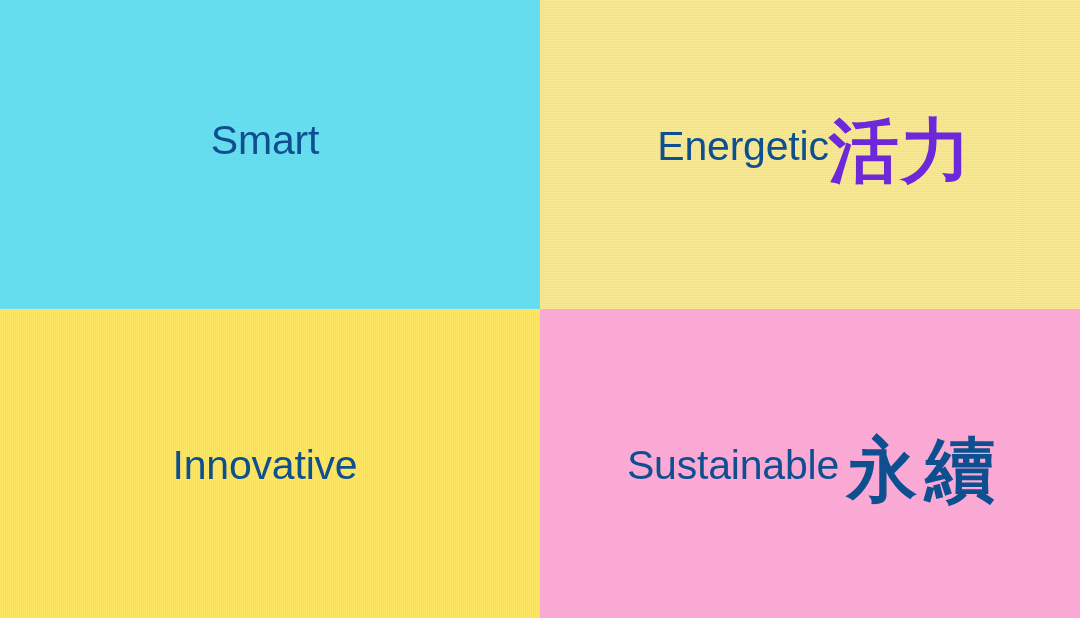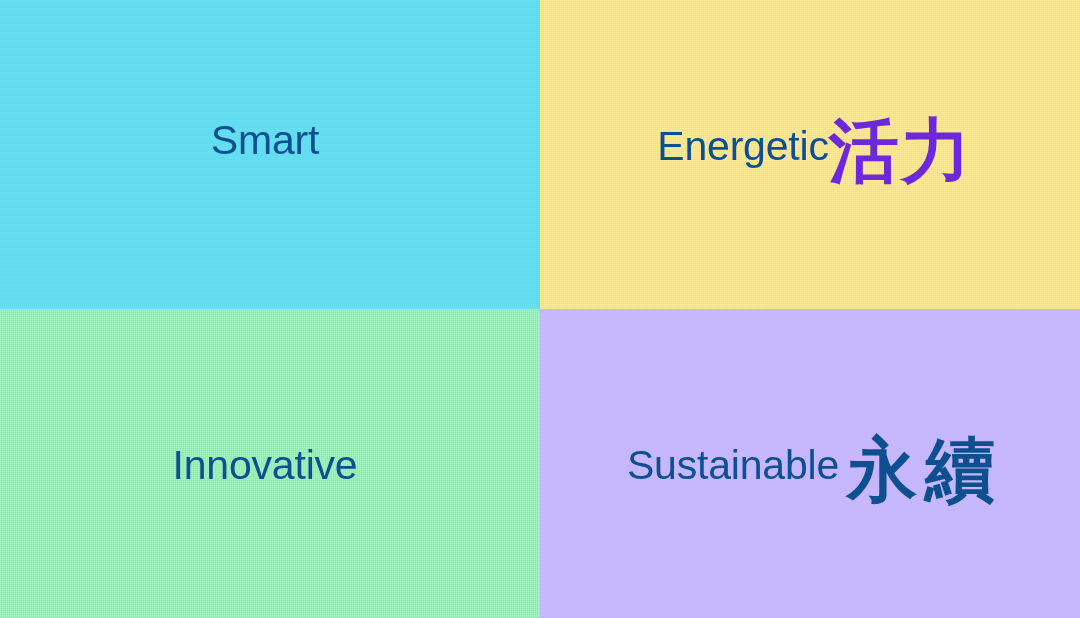--- a/index.html
+++ b/index.html
@@ -111,28 +111,28 @@
   </div>
 
   <div class="quadrant q-yellow" style="background-color: rgb(250, 225, 95);">
     <div class="texture"></div>
     <div class="label-block">
       <div class="label-en" style="color: rgb(14, 79, 143);">Energetic</div>
       <div class="label-zh" style="color: #6d28d9;">活力</div>
     </div>
   </div>
 
-  <div class="quadrant q-purple" style="background-color: #86efac;">
+  <div class="quadrant q-purple" style="background-color: #fde047;">
     <div class="texture"></div>
     <div class="label-block">
       <div class="label-en" style="color: rgb(14, 79, 143);">Innovative</div>
     </div>
   </div>
 
-  <div class="quadrant q-green" style="background-color: #c4b5fd; align-items: center;">
+  <div class="quadrant q-green" style="background-color: #f9a8d4; align-items: center;">
     <div class="texture"></div>
     <div class="label-block">
       <div class="label-en" style="color: rgb(14, 79, 143);">Sustainable</div>
       <div class="label-zh" style="color: rgb(14, 79, 143);">永續</div>
     </div>
   </div>
 
 </div>
 
 </body></html>

